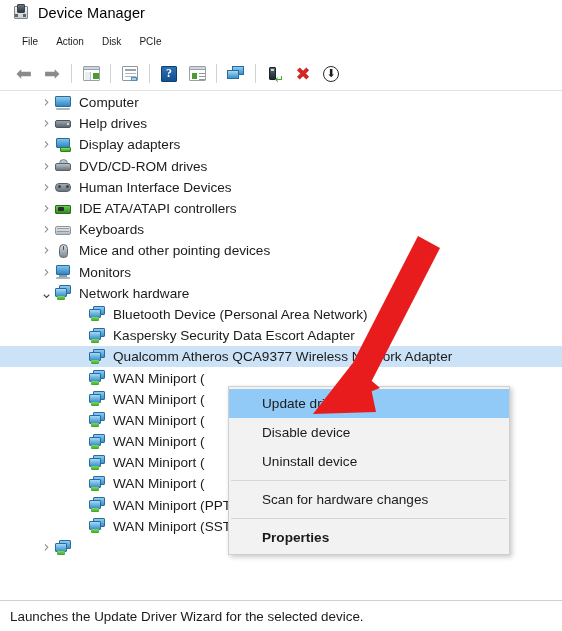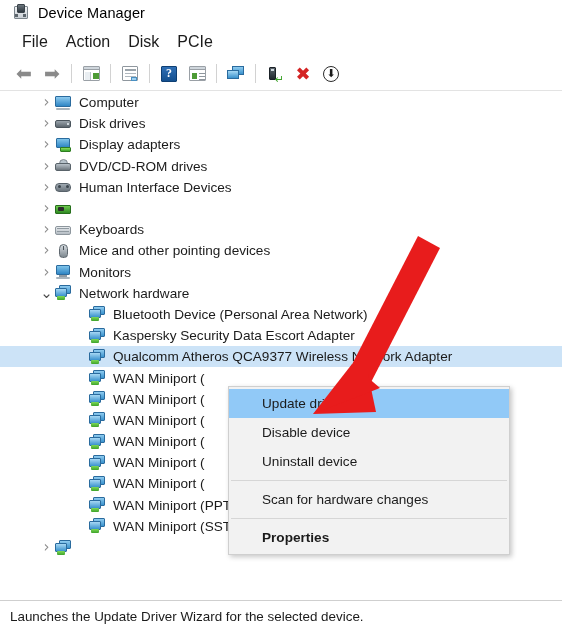--- a/index.html
+++ b/index.html
@@ -31,21 +31,21 @@
   }
 
   
   .menubar {
     position: absolute; left: 0; top: 28px;
     width: 562px; height: 27px;
     display: flex; align-items: center;
     background: #ffffff;
   }
   .menu-item {
-    font-size: 16px; color: #1b1b1b;
+    font-size: 10px; color: #1b1b1b;
     padding: 3px 9px;
     cursor: default;
   }
   .menu-item:first-child { margin-left: 13px; }
 
   
   .toolbar {
     position: absolute; left: 0; top: 57px;
     width: 562px; height: 33px;
     display: flex; align-items: center;
@@ -381,21 +381,21 @@
           <i class="comp-base"></i>
         </span>
         <span class="row-label">Computer</span>
       </div>
       <div class="row indent-1">
         <span class="chev" style="font-size: 15px;">›</span>
         <span class="ico">
           <i class="dd-body"></i>
           <i class="dd-led"></i>
         </span>
-        <span class="row-label">Disk drives</span>
+        <span class="row-label">Help drives</span>
       </div>
       <div class="row indent-1">
         <span class="chev" style="font-size: 15px;">›</span>
         <span class="ico">
           <i class="mon-screen"></i>
           <i class="da-green"></i>
         </span>
         <span class="row-label">Display adapters</span>
       </div>
       <div class="row indent-1">
@@ -414,20 +414,21 @@
           <i class="hid-dot" style="left:11px"></i>
         </span>
         <span class="row-label">Human Interface Devices</span>
       </div>
       <div class="row indent-1">
         <span class="chev" style="font-size: 15px;">›</span>
         <span class="ico">
           <i class="ide-card"></i>
           <i class="ide-chip"></i>
         </span>
+        <span class="row-label">IDE ATA/ATAPI controllers</span>
       </div>
       <div class="row indent-1">
         <span class="chev" style="font-size: 15px;">›</span>
         <span class="ico">
           <i class="kb-body"></i>
           <i class="kb-line" style="top:6px"></i>
           <i class="kb-line" style="top:9px"></i>
         </span>
         <span class="row-label">Keyboards</span>
       </div>

